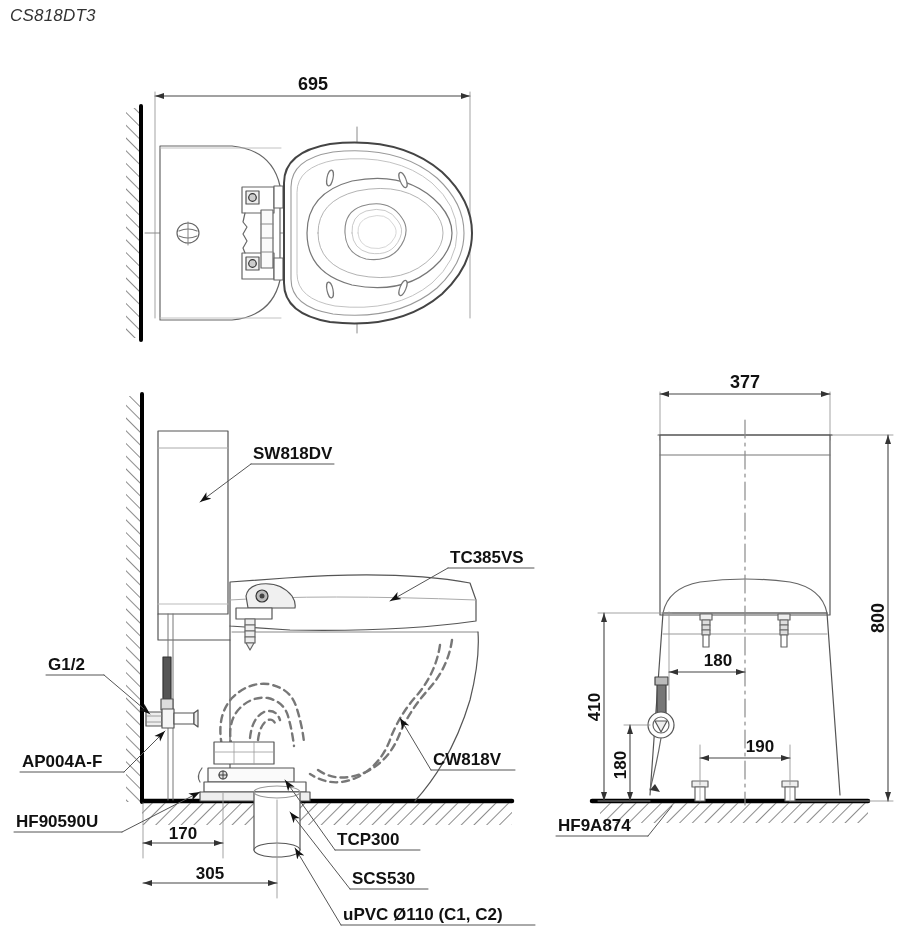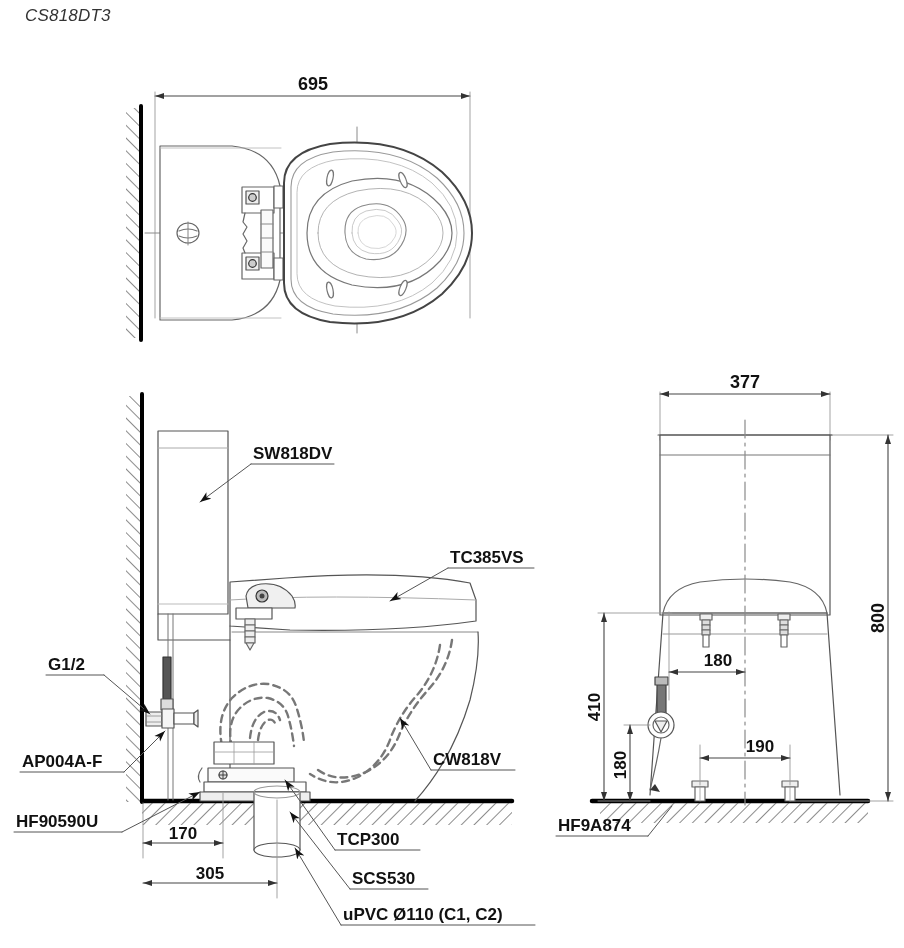--- a/index.html
+++ b/index.html
@@ -11,21 +11,21 @@
   body {
     width: 904px;
     height: 948px;
     position: relative;
     overflow: hidden;
     font-family: "Liberation Sans", sans-serif;
     color: #1a1a1a;
   }
   #page-title {
     position: absolute;
-    left: 25px;
+    left: 10px;
     top: 6px;
     font-size: 17px;
     font-style: italic;
     color: #333333;
     letter-spacing: 0.2px;
   }
   #drawing-canvas {
     position: absolute;
     left: 0;
     top: 0;

